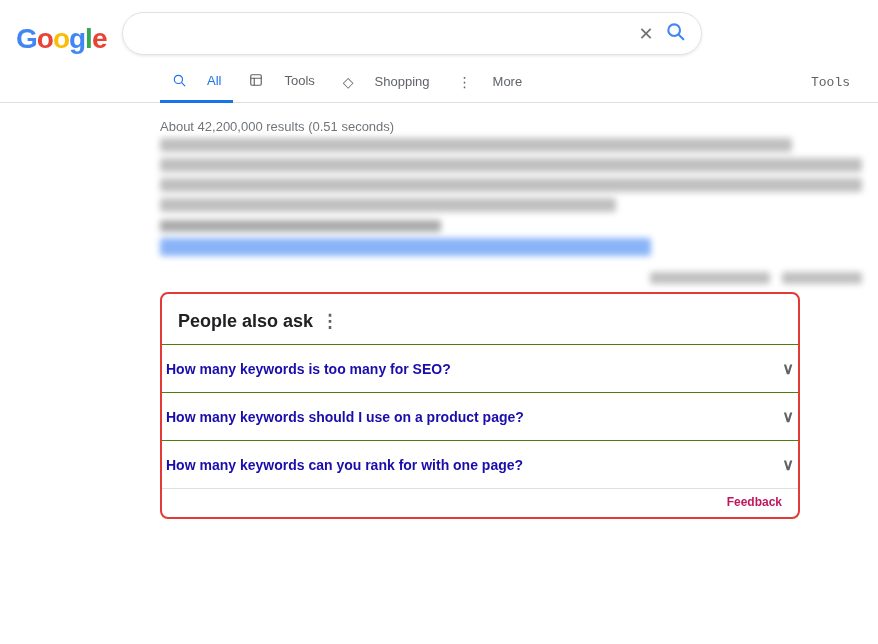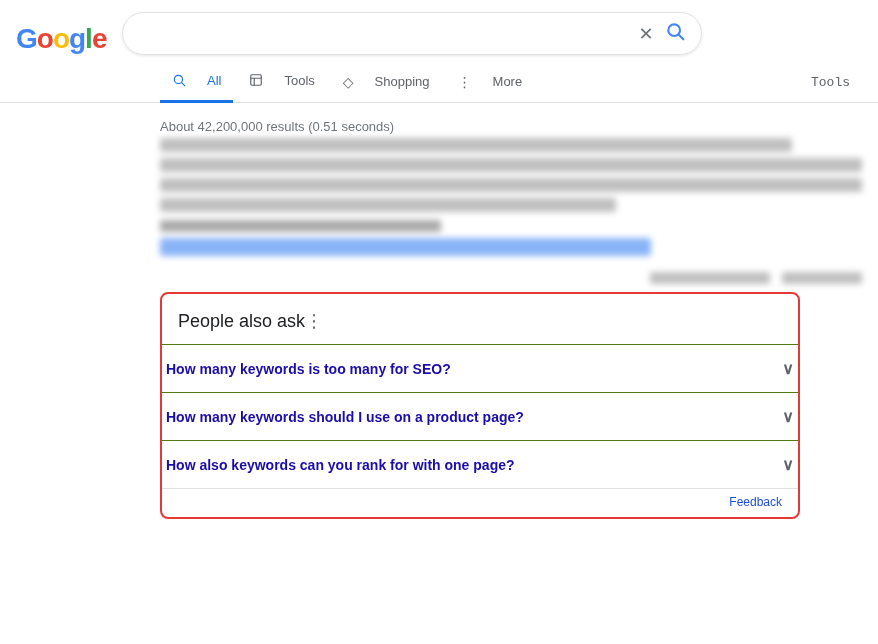--- a/index.html
+++ b/index.html
@@ -133,23 +133,24 @@
       border: 2px solid #e53935;
       border-radius: 8px;
       padding: 16px 0 0 0;
       margin-top: 8px;
       background: #fff;
       max-width: 640px;
     }
     .paa-header {
       display: flex;
       align-items: center;
+      gap: 8px;
       padding: 0 16px 12px 16px;
       font-size: 18px;
-      font-weight: 400;
+      font-weight: 700;
       color: #202124;
     }
     .paa-dots {
       color: #5f6368;
       font-size: 18px;
       cursor: pointer;
     }
     .paa-question {
       border-top: 1px solid #4d7c0f;
       padding: 14px 4px;
@@ -164,23 +165,24 @@
       color: #1a0dab;
     }
     .paa-chevron {
       color: #5f6368;
       font-size: 16px;
     }
     .paa-feedback {
       text-align: right;
       padding: 6px 16px 8px 16px;
       font-size: 12px;
-      color: #1d4ed8;
+      color: #be185d;
       cursor: pointer;
       border-top: 1px solid #e0e0e0;
+      font-weight: bold;
     }
 
     
     .blurred-feedback {
       display: flex;
       justify-content: flex-end;
       gap: 12px;
       margin-top: 4px;
       filter: blur(3px);
     }
@@ -272,19 +274,19 @@
       <span class="paa-question-text">How many keywords is too many for SEO?</span>
       <span class="paa-chevron">∨</span>
     </div>
 
     <div class="paa-question">
       <span class="paa-question-text">How many keywords should I use on a product page?</span>
       <span class="paa-chevron">∨</span>
     </div>
 
     <div class="paa-question">
-      <span class="paa-question-text">How also keywords can you rank for with one page?</span>
+      <span class="paa-question-text">How many keywords can you rank for with one page?</span>
       <span class="paa-chevron">∨</span>
     </div>
 
     <div class="paa-feedback">Feedback</div>
   </div>
 </div>
 
 </body></html>

